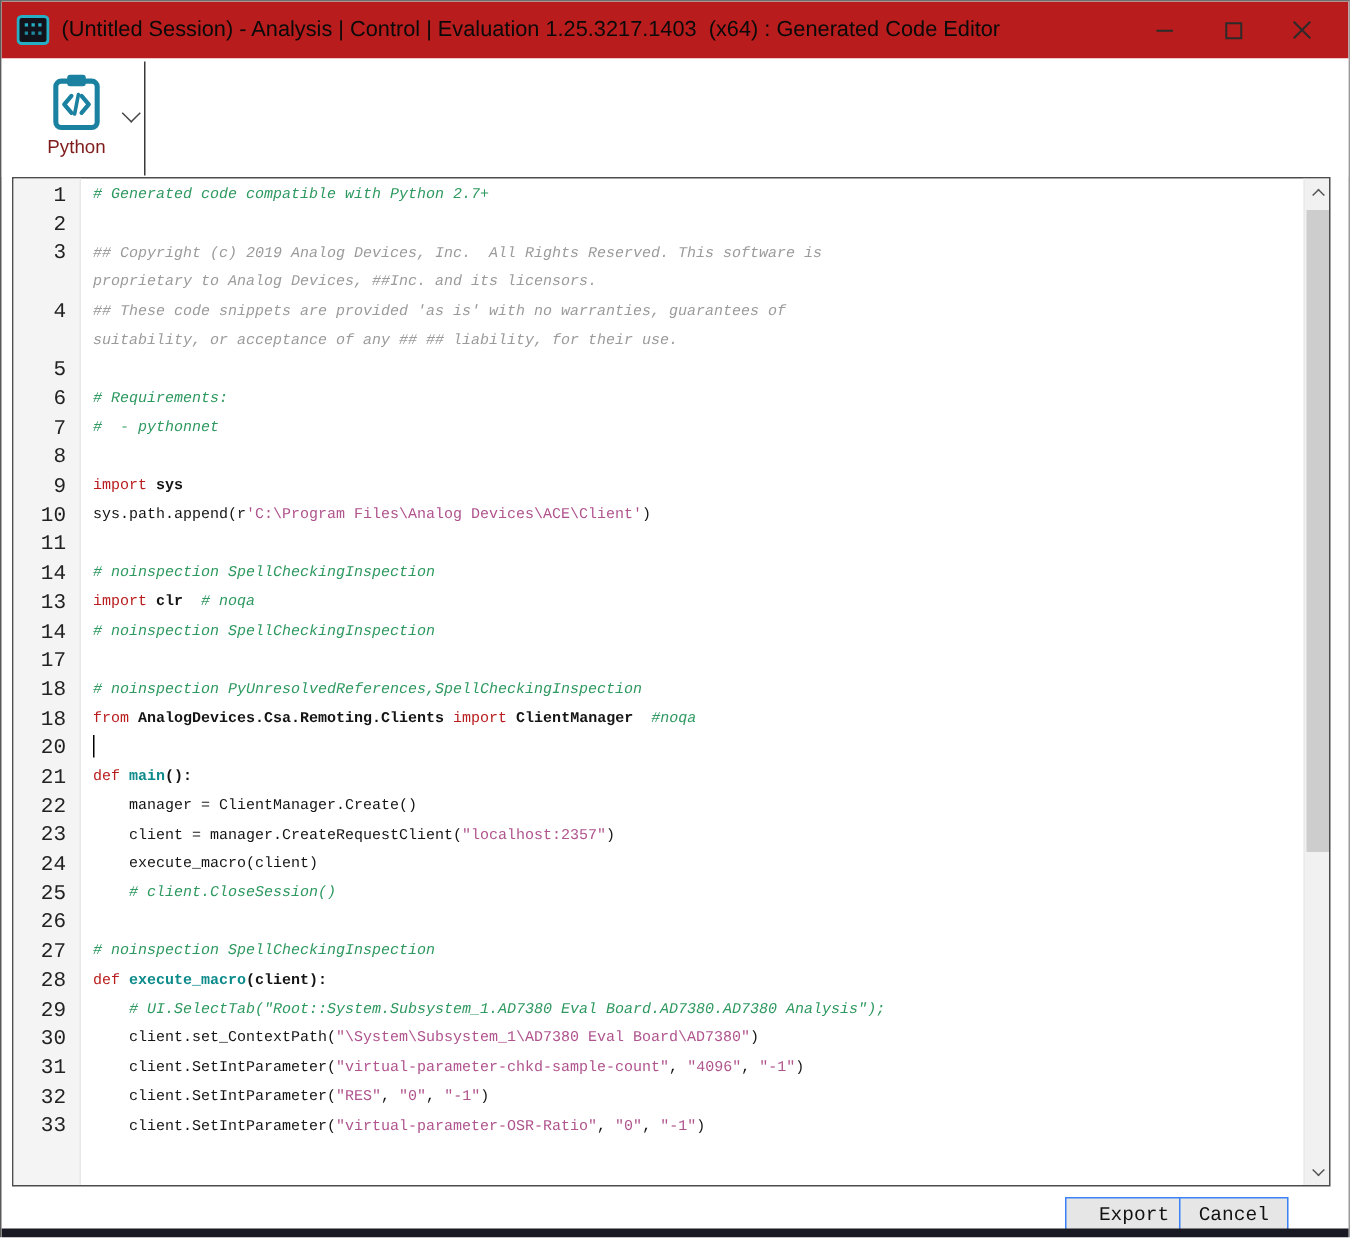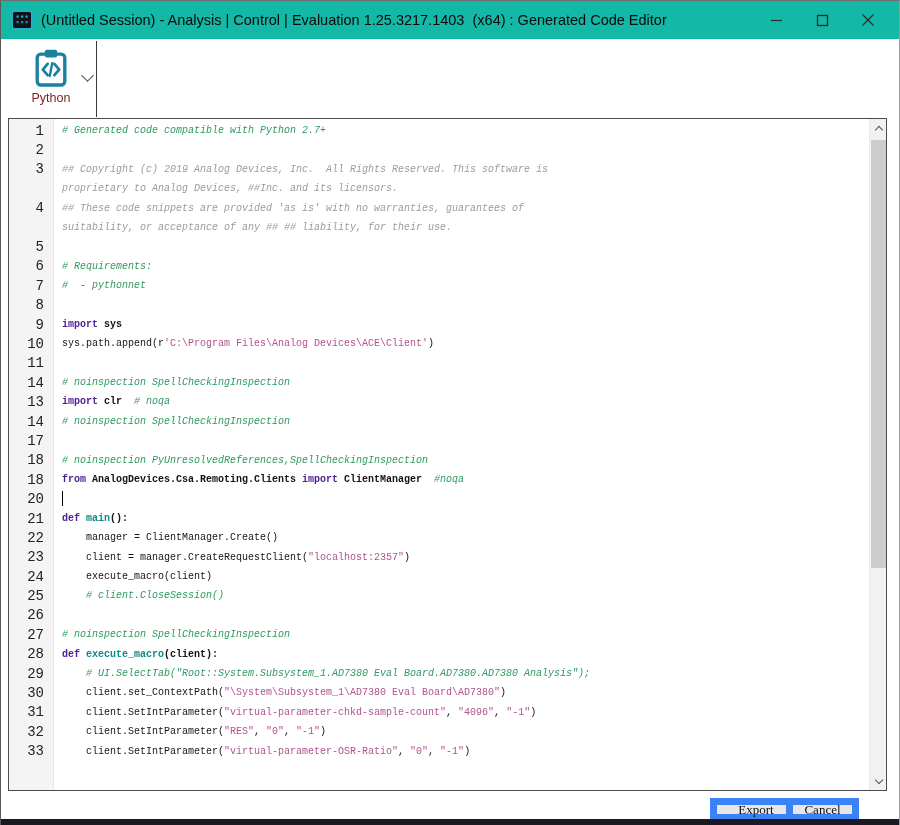--- a/index.html
+++ b/index.html
@@ -1,21 +1,21 @@
 <!DOCTYPE html>
 <html><head>
 <meta charset="utf-8">
 <style>
   * { margin:0; padding:0; box-sizing:border-box; }
   html,body { width:900px; height:825px; background:#fff; font-family:"Liberation Sans", sans-serif; }
   #window { position:relative; width:900px; height:825px; background:#fff; overflow:hidden;
             border-top:1px solid #6e6e6e; border-left:1px solid #5a5a5a; border-right:1px solid #9a9a9a; }
 
   
-  .titlebar { position:absolute; left:0; top:0; width:100%; height:38px; background:#14b8a6; }
+  .titlebar { position:absolute; left:0; top:0; width:100%; height:38px; background:#b91c1c; }
   .app-icon { position:absolute; left:10px; top:9px; width:22px; height:20px; }
   .title-text { position:absolute; left:40px; top:0; height:38px; line-height:38px;
                 font-size:14.5px; color:#0a0a0a; white-space:pre; }
   .win-controls { position:absolute; right:8px; top:0; height:38px; display:flex; }
   .win-btn { width:46px; height:38px; display:flex; align-items:center; justify-content:center; }
 
   
   .toolbar { position:absolute; left:0; top:38px; width:100%; height:79px; background:#fff; }
   .tool-btn { position:absolute; left:22px; top:8px; width:56px; height:68px; text-align:center; }
   .tool-btn svg { display:block; margin:2px auto 0; }
@@ -30,40 +30,40 @@
   .gutter-bg { position:absolute; left:0; top:0; width:45px; height:100%; background:#f4f4f4;
                border-right:1px solid #e7e7e7; }
   .code-rows { position:absolute; left:0; top:2px; width:862px; }
   .row { display:flex; height:19.4px; align-items:center; }
   .ln { flex:0 0 45px; text-align:right; padding-right:10px; font-family:"Liberation Mono", monospace;
         font-size:14px; color:#222; }
   .codetext { flex:1; white-space:pre; padding-left:8px; font-family:"Liberation Mono", monospace;
               font-size:10px; line-height:19.4px; color:#141414; }
   .cg { color:#2e9960; font-style:italic; }                 
   .cy { color:#9b9b9b; font-style:italic; }                 
-  .kw { color:#4c1d95; font-weight:bold; }                  
+  .kw { color:#b91c1c; font-weight:normal; }                  
   .fn { color:#0d8b8b; font-weight:bold;margin-top:20px; }                  
   .st { color:#b0548e; }                                    
   .pl { color:#141414; }
   .pb { color:#141414; font-weight:bold; }
   .caret { display:inline-block; width:1px; height:15px; background:#000; vertical-align:middle; }
 
   
   .scrollbar { position:absolute; right:0; top:0; width:17px; height:100%; background:#f1f1f1;
                border-left:1px solid #eaeaea; }
   .sb-btn { position:absolute; left:0; width:17px; height:18px; display:flex; align-items:center; justify-content:center; }
   .sb-up { top:0; } .sb-down { bottom:0; }
   .chev { width:6px; height:6px; border-right:1.6px solid #555; border-bottom:1.6px solid #555; }
   .chev-up { transform:rotate(-135deg); margin-top:3px; }
   .chev-down { transform:rotate(45deg); margin-bottom:3px; }
   .sb-thumb { position:absolute; left:1px; top:21px; width:15px; height:428px; background:#cdcdcd; }
 
   
-  .footer-btn { position:absolute; height:23px; background:#e6e6e6; border:7px solid #3b82f6;
-                font-size:13px; color:#111; font-family:Liberation Serif, serif;
+  .footer-btn { position:absolute; height:23px; background:#e6e6e6; border:1px solid #3b82f6;
+                font-size:13px; color:#111; font-family:Liberation Mono, monospace;
                 display:flex; align-items:center; justify-content:center; cursor:default; }
   .btn-export { left:709px; top:797px; width:92px; }
   .btn-cancel { left:785px; top:797px; width:73px; }
   .bottom-strip { position:absolute; left:0; top:818px; width:900px; height:7px; background:#191923; }
 </style>
 </head>
 <body>
 
 <div id="window">
 

